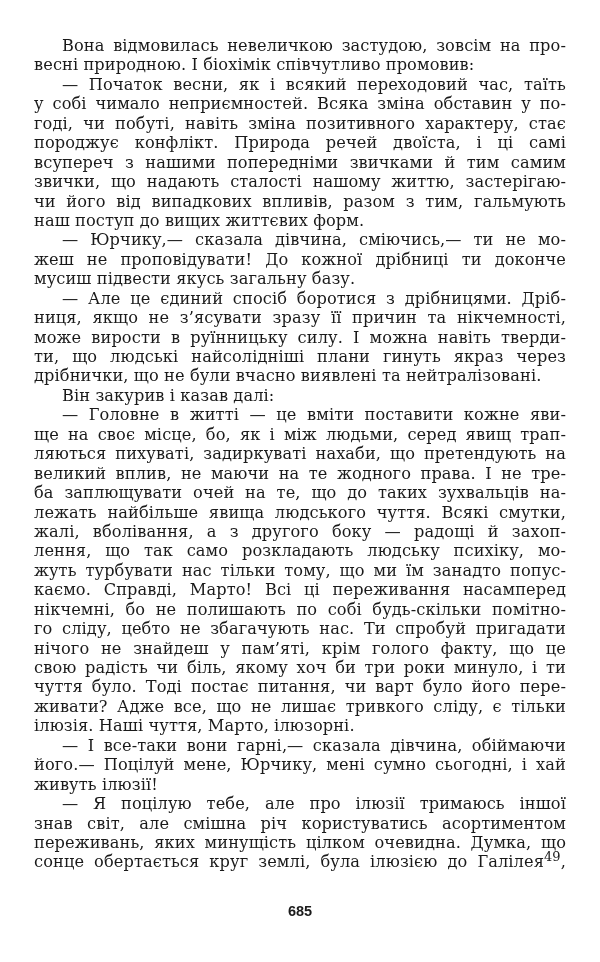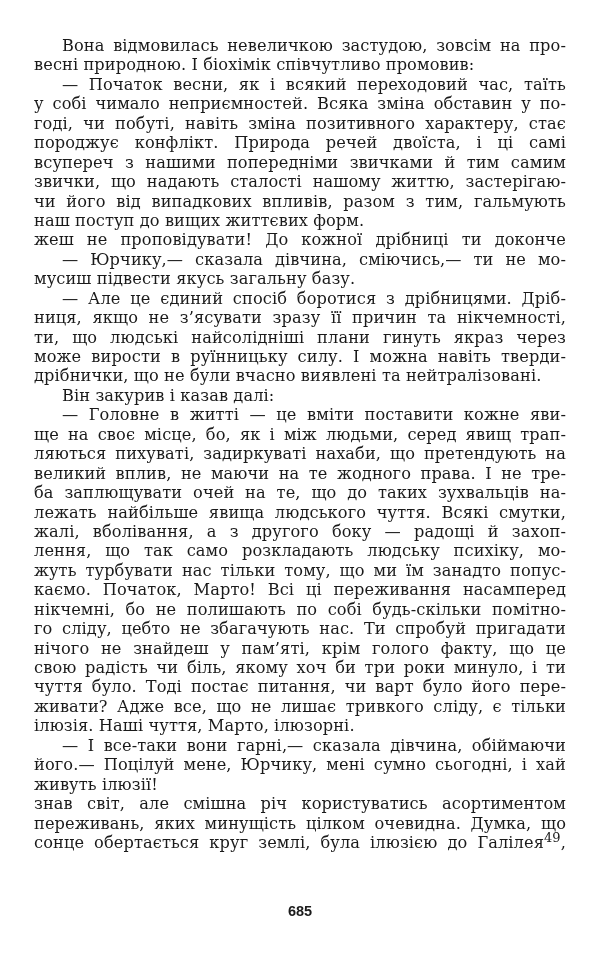--- a/index.html
+++ b/index.html
@@ -39,47 +39,48 @@
     <div class="line indent"><span>Вона відмовилась невеличкою застудою, зовсім на про-</span></div>
     <div class="line last"><span>весні природною. І біохімік співчутливо промовив:</span></div>
     <div class="line indent"><span>— Початок весни, як і всякий переходовий час, таїть</span></div>
     <div class="line"><span>у собі чимало неприємностей. Всяка зміна обставин у по-</span></div>
     <div class="line"><span>годі, чи побуті, навіть зміна позитивного характеру, стає</span></div>
     <div class="line"><span>породжує конфлікт. Природа речей двоїста, і ці самі</span></div>
     <div class="line"><span>всупереч з нашими попередніми звичками й тим самим</span></div>
     <div class="line"><span>звички, що надають сталості нашому життю, застерігаю-</span></div>
     <div class="line"><span>чи його від випадкових впливів, разом з тим, гальмують</span></div>
     <div class="line last"><span>наш поступ до вищих життєвих форм.</span></div>
+    <div class="line indent"><span>— Юрчику,— сказала дівчина, сміючись,— ти не мо-</span></div>
     <div class="line"><span>жеш не проповідувати! До кожної дрібниці ти доконче</span></div>
-    <div class="line indent"><span>— Юрчику,— сказала дівчина, сміючись,— ти не мо-</span></div>
     <div class="line last"><span>мусиш підвести якусь загальну базу.</span></div>
     <div class="line indent"><span>— Але це єдиний спосіб боротися з дрібницями. Дріб-</span></div>
     <div class="line"><span>ниця, якщо не з’ясувати зразу її причин та нікчемності,</span></div>
+    <div class="line"><span>може вирости в руїнницьку силу. І можна навіть тверди-</span></div>
     <div class="line"><span>ти, що людські найсолідніші плани гинуть якраз через</span></div>
-    <div class="line"><span>може вирости в руїнницьку силу. І можна навіть тверди-</span></div>
     <div class="line last"><span>дрібнички, що не були вчасно виявлені та нейтралізовані.</span></div>
     <div class="line indent last"><span>Він закурив і казав далі:</span></div>
     <div class="line indent"><span>— Головне в житті — це вміти поставити кожне яви-</span></div>
     <div class="line"><span>ще на своє місце, бо, як і між людьми, серед явищ трап-</span></div>
     <div class="line"><span>ляються пихуваті, задиркуваті нахаби, що претендують на</span></div>
     <div class="line"><span>великий вплив, не маючи на те жодного права. І не тре-</span></div>
     <div class="line"><span>ба заплющувати очей на те, що до таких зухвальців на-</span></div>
     <div class="line"><span>лежать найбільше явища людського чуття. Всякі смутки,</span></div>
     <div class="line"><span>жалі, вболівання, а з другого боку — радощі й захоп-</span></div>
     <div class="line"><span>лення, що так само розкладають людську психіку, мо-</span></div>
     <div class="line"><span>жуть турбувати нас тільки тому, що ми їм занадто попус-</span></div>
-    <div class="line"><span>каємо. Початок, Марто! Всі ці переживання насамперед</span></div>
+    <div class="line"><span>каємо. Справді, Марто! Всі ці переживання насамперед</span></div>
     <div class="line"><span>нікчемні, бо не полишають по собі будь-скільки помітно-</span></div>
     <div class="line"><span>го сліду, цебто не збагачують нас. Ти спробуй пригадати</span></div>
     <div class="line"><span>нічого не знайдеш у пам’яті, крім голого факту, що це</span></div>
     <div class="line"><span>свою радість чи біль, якому хоч би три роки минуло, і ти</span></div>
     <div class="line"><span>чуття було. Тоді постає питання, чи варт було його пере-</span></div>
     <div class="line"><span>живати? Адже все, що не лишає тривкого сліду, є тільки</span></div>
     <div class="line last"><span>ілюзія. Наші чуття, Марто, ілюзорні.</span></div>
     <div class="line indent"><span>— І все-таки вони гарні,— сказала дівчина, обіймаючи</span></div>
     <div class="line"><span>його.— Поцілуй мене, Юрчику, мені сумно сьогодні, і хай</span></div>
     <div class="line last"><span>живуть ілюзії!</span></div>
+    <div class="line indent"><span>— Я поцілую тебе, але про ілюзії тримаюсь іншої</span></div>
     <div class="line"><span>знав світ, але смішна річ користуватись асортиментом</span></div>
     <div class="line"><span>переживань, яких минущість цілком очевидна. Думка, що</span></div>
     <div class="line"><span>сонце обертається круг землі, була ілюзією до Галілея</span><sup>49</sup><span>,</span></div>
   </div>
 
 <div class="page-number">685</div>
 
 </body></html>

